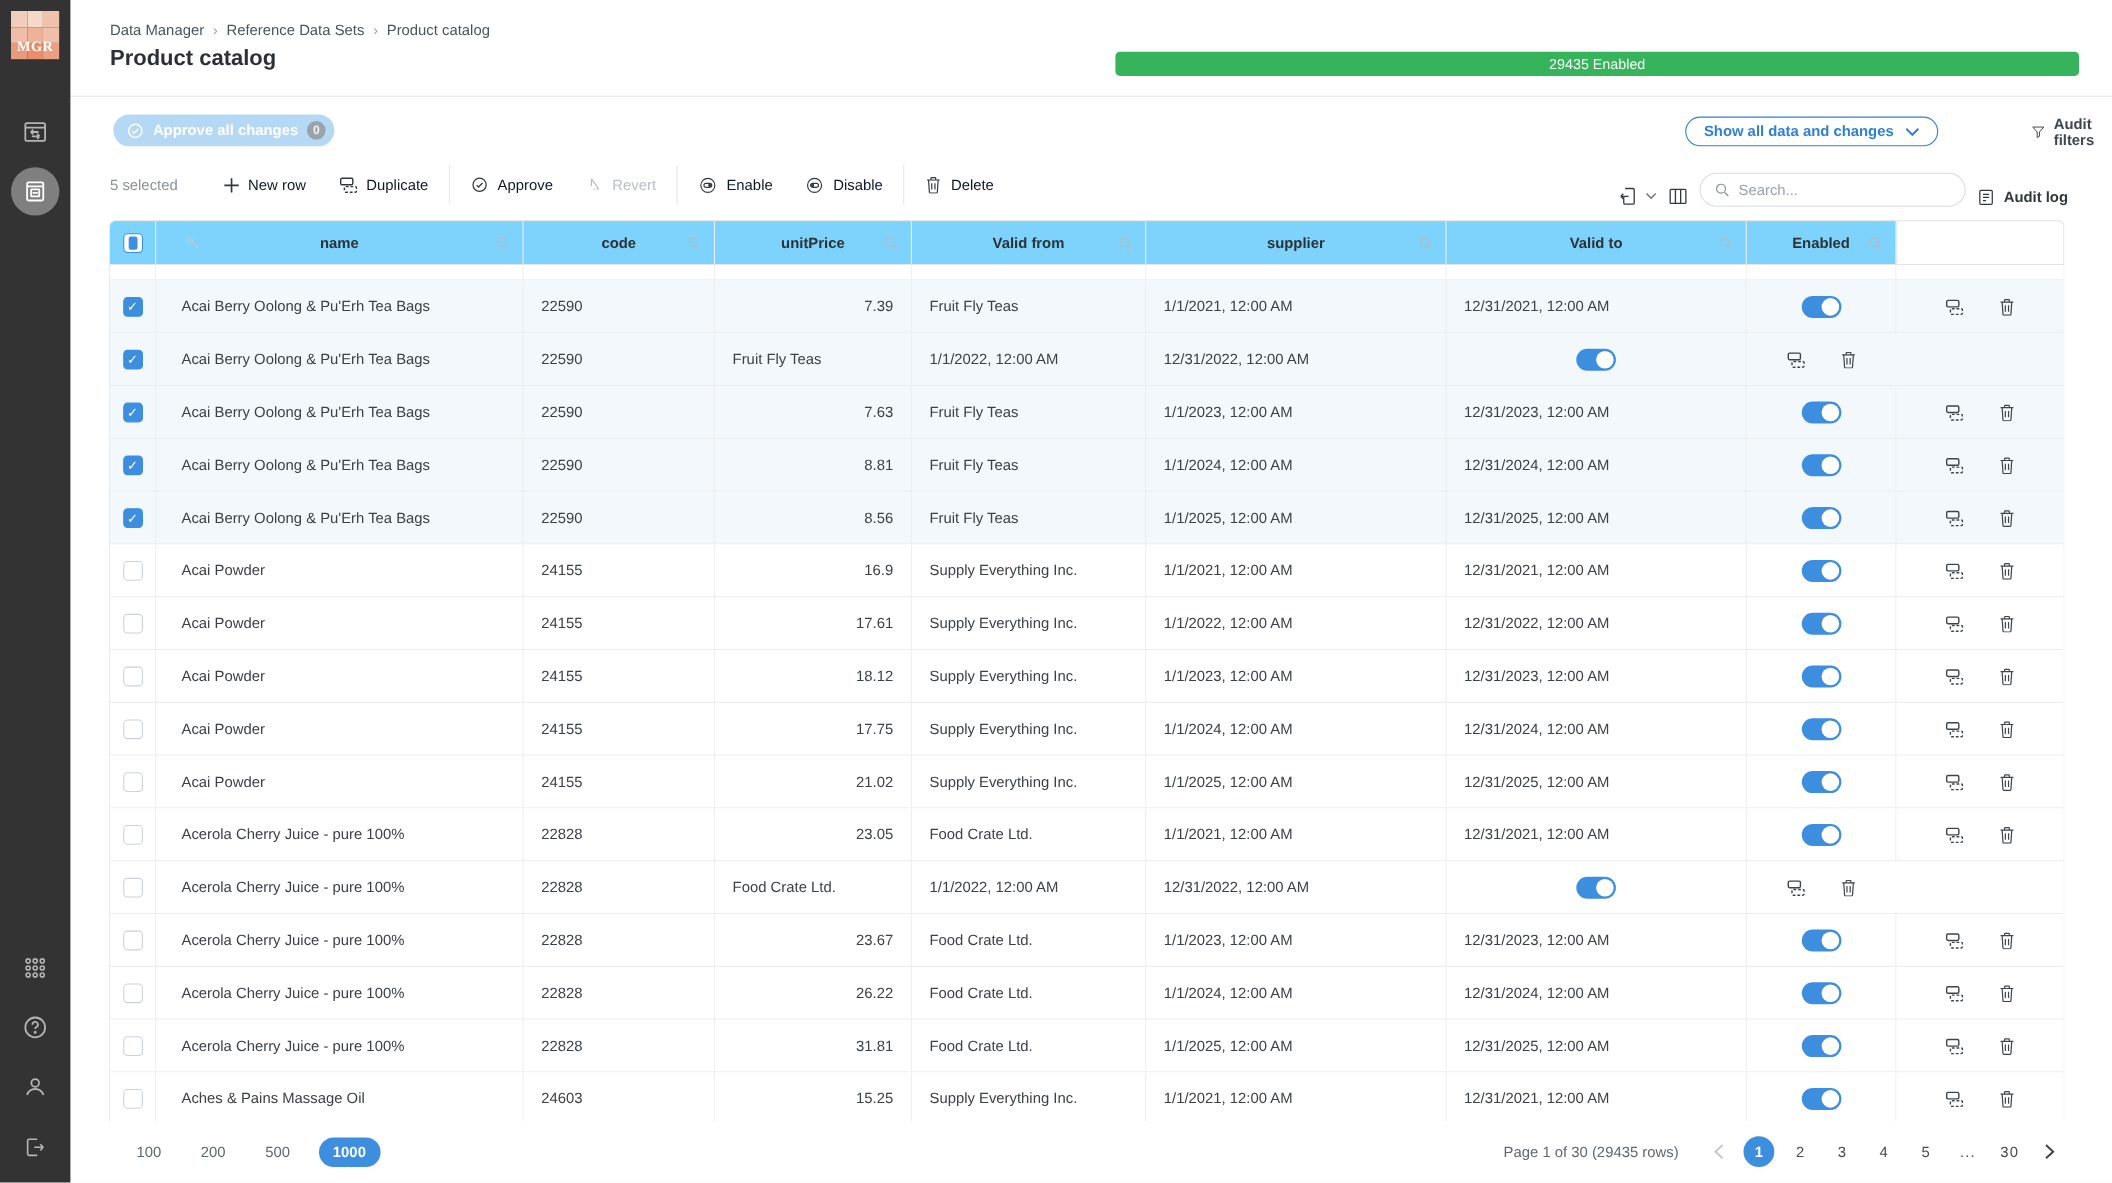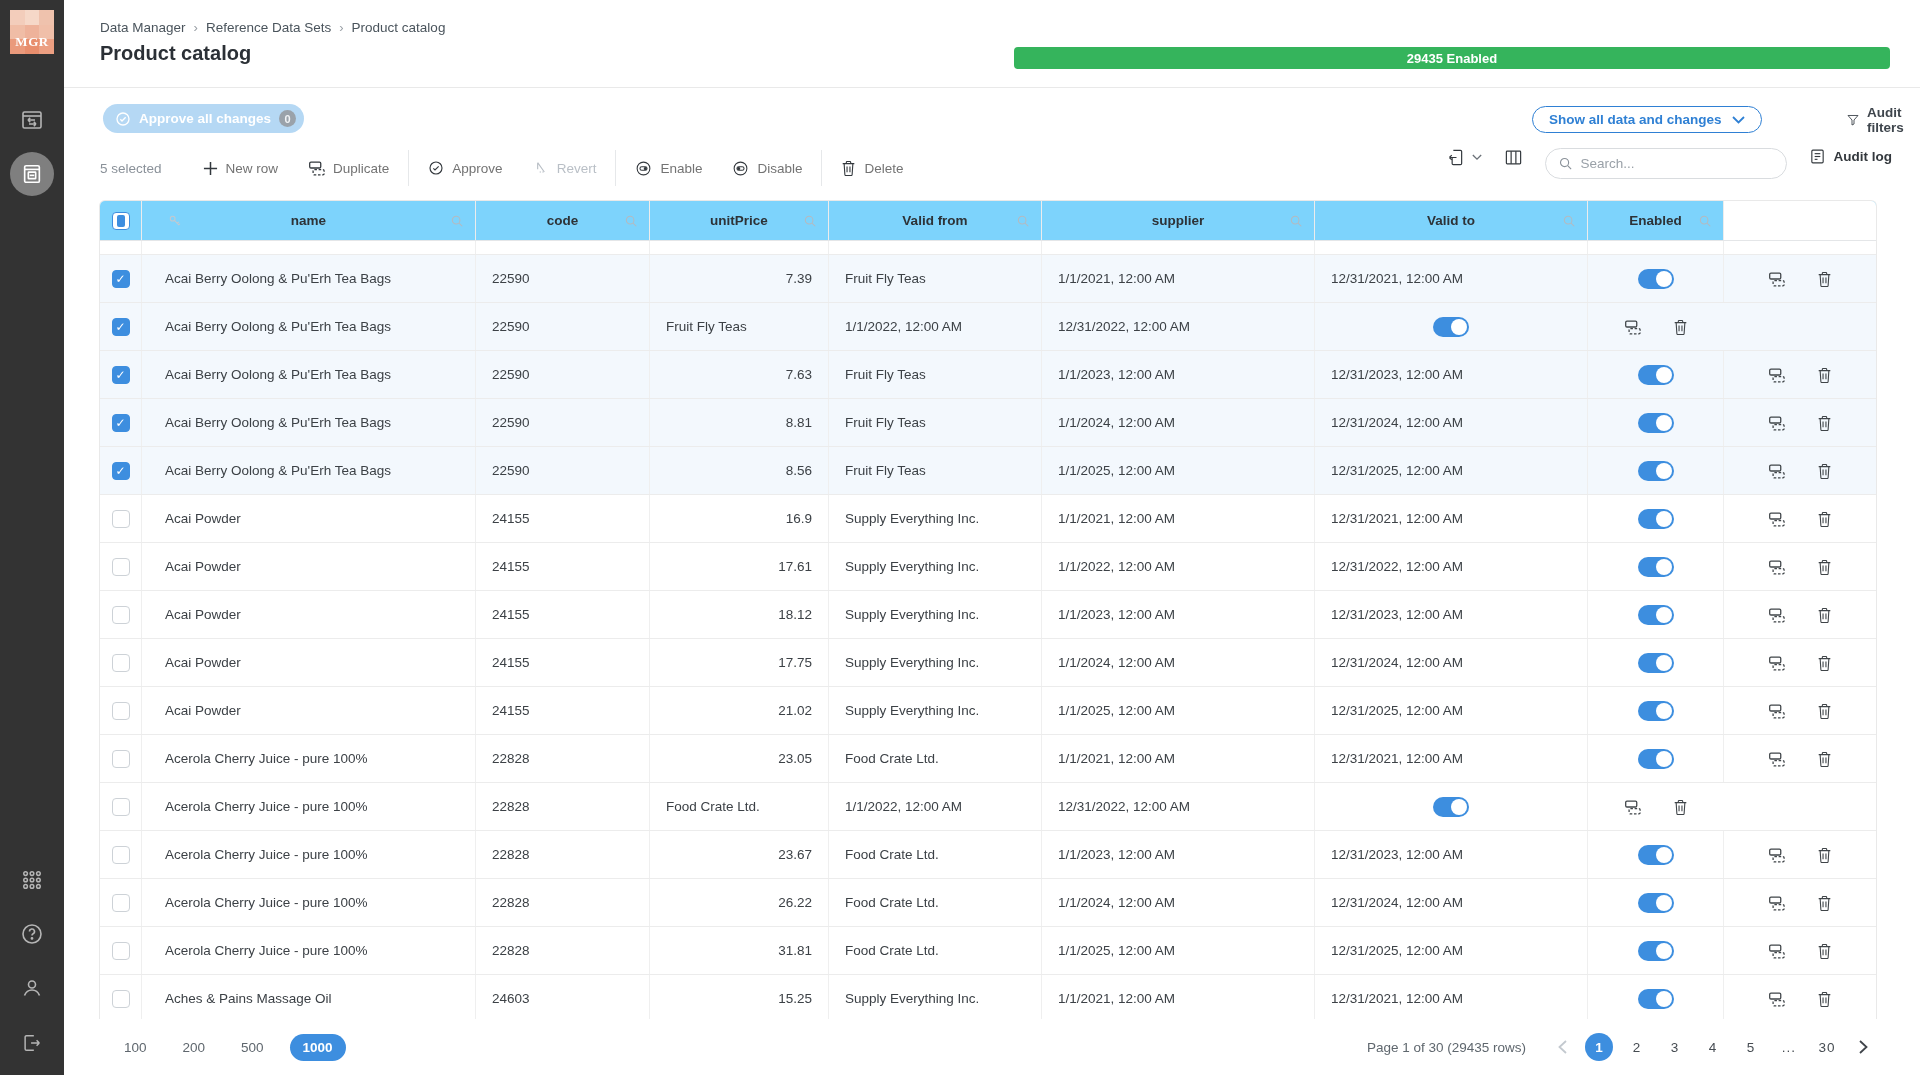--- a/index.html
+++ b/index.html
@@ -19,41 +19,41 @@
   .side-ic svg { display:block; }
   .active-wrap { width:44px; height:44px; border-radius:50%; background:#7f7f7f; }
 
   
   .main { position:absolute; left:64px; top:0; width:1856px; height:1075px; }
   .page-header { position:relative; height:88px; border-bottom:1px solid #e9e9e9; }
   .breadcrumb { position:absolute; left:36px; top:20px; font-size:13.5px; color:#4a545c; display:flex; gap:8px; align-items:flex-end; }
   .crumb-sep { color:#9aa0a6; font-size:13px; }
   .page-title { position:absolute; left:36px; top:42px; font-size:20px; font-weight:700; color:#2b3036; }
   .status-bar { position:absolute; left:950px; top:47px; width:876px; height:22px; border-radius:4px; background:#35b45c;
-    color:#fff; font-size:13px; font-weight:700; display:flex; align-items:center; justify-content:center; }
+    color:#fff; font-size:13px; font-weight:400; display:flex; align-items:center; justify-content:center; }
 
   
   .approve-all { position:absolute; left:39px; top:104px; height:29px; border-radius:15px; background:#b5d8f4;
     color:#fff; font-size:13.5px; font-weight:700; display:flex; align-items:center; gap:8px; padding:0 8px 0 12px; cursor:default; }
   .approve-all .badge { width:17px; height:17px; border-radius:50%; background:#9aa2aa; color:#f2f4f6; font-size:11px; font-weight:700;
     display:flex; align-items:center; justify-content:center; }
 
   .show-all-btn { position:absolute; left:1468px; top:106px; height:27px; padding:0 16px; border:1.5px solid #2f80d4; border-radius:14px;
     background:#fff; color:#2f80d4; font-size:13.5px; font-weight:700; display:flex; align-items:center; gap:10px; cursor:pointer; }
   .audit-filters { position:absolute; left:1783px; top:106px; height:27px; display:flex; align-items:center; gap:8px;
     color:#3f464d; font-size:13.5px; font-weight:700; cursor:pointer; }
 
   
   .toolbar { position:absolute; left:36px; top:148px; height:40px; display:flex; align-items:center; }
   .selected-count { color:#8a9199; font-size:13.5px; margin-right:26px; }
-  .tbtn { display:flex; align-items:center; gap:8px; font-size:13.5px; color:#737373; cursor:pointer; padding:0 15px; height:40px; }
+  .tbtn { display:flex; align-items:center; gap:8px; font-size:13.5px; color:#0f172a; cursor:pointer; padding:0 15px; height:40px; }
   .tbtn.disabled { color:#b9bfc6; cursor:default; }
   .tdiv { width:1px; height:36px; background:#e6e8ea; margin:0 4px; }
 
-  .toolbar-right { position:absolute; right:28px; top:148px; height:40px; display:flex; align-items:flex-start; gap:22px; }
+  .toolbar-right { position:absolute; right:40px; top:148px; height:40px; display:flex; align-items:flex-end; gap:10px; }
   .export-group { display:flex; align-items:center; gap:6px; cursor:pointer; }
   .search-box { width:242px; height:31px; border:1px solid #d9dcdf; border-radius:16px; display:flex; align-items:center; gap:8px; padding:0 12px; background:#fff; }
   .search-box input { border:none; outline:none; font-size:13.5px; color:#3c4146; width:170px; font-family:inherit; background:transparent; }
   .search-box input::placeholder { color:#9aa1a8; }
   .audit-log { display:flex; align-items:center; gap:8px; color:#33383d; font-size:13.5px; font-weight:700; cursor:pointer; }
 
   
   .table-wrap { position:absolute; left:35px; top:200px; width:1778px; height:819px; overflow:hidden;
     border:1px solid #e9e9e9; border-bottom:none; border-radius:6px 6px 0 0; }
   .grid-row { display:grid; grid-template-columns:42px 334px 174px 179px 213px 273px 273px 136px 152px; }

